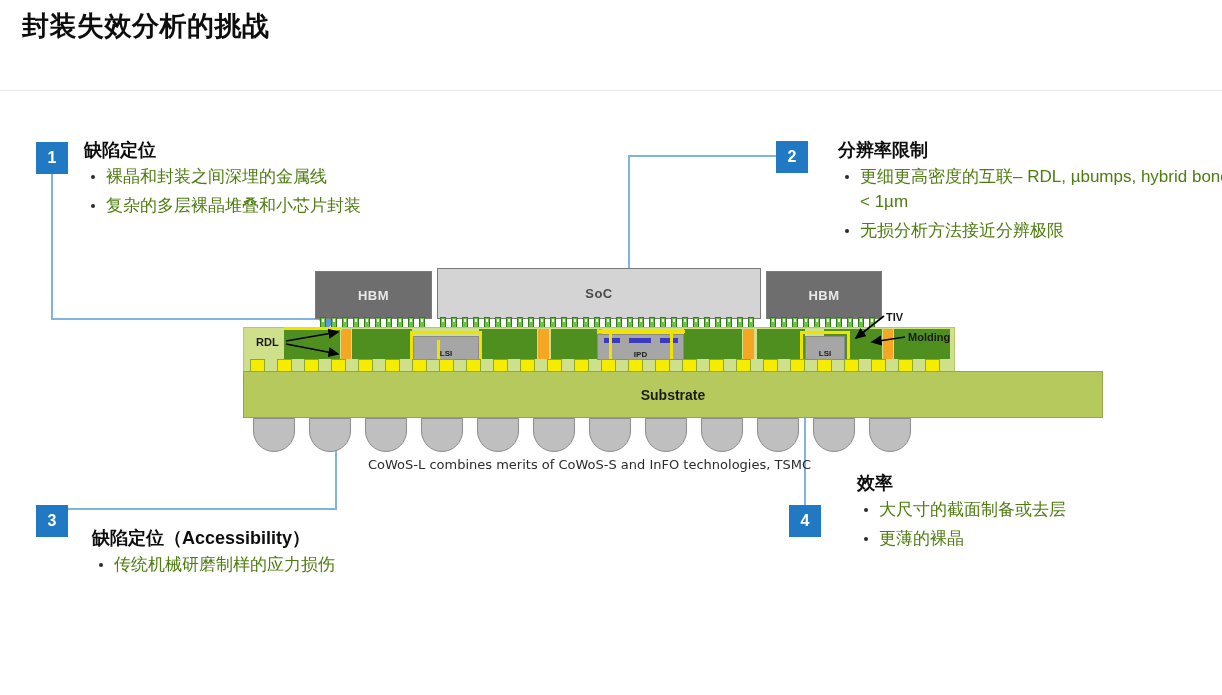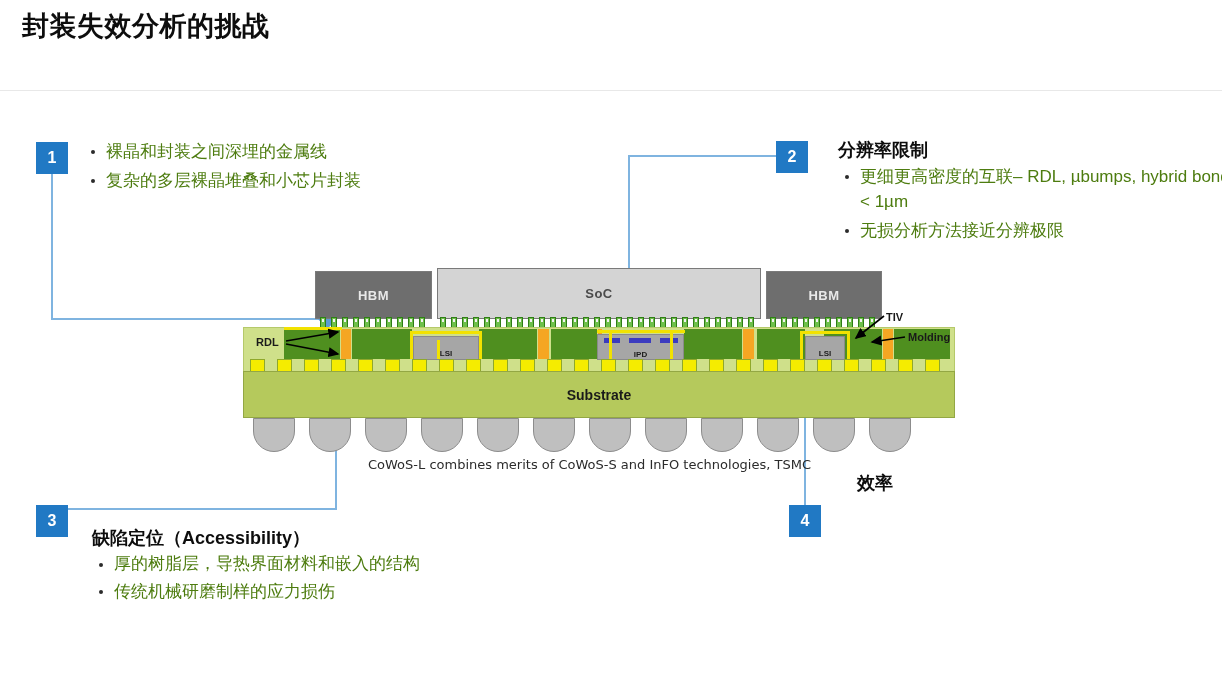--- a/index.html
+++ b/index.html
@@ -164,20 +164,21 @@
   <div class="conn h" style="left:51px;top:508px;width:286px;"></div>
   <div class="diamond" style="left:329px;top:354px;"></div>
 
   <div class="conn v" style="left:804px;top:308px;height:200px;"></div>
   <div class="diamond" style="left:798px;top:302px;"></div>
 
   <div class="badge" style="left:36px;top:142px;">
     <span>1</span>
   </div>
   <div class="block" style="left:84px;top:139px;width:440px;">
+    <div class="blk-head">缺陷定位</div>
     <ul class="bullets">
       <li>裸晶和封装之间深埋的金属线</li>
       <li>复杂的多层裸晶堆叠和小芯片封装</li>
     </ul>
   </div>
 
   <div class="badge" style="left:776px;top:141px;">
     <span>2</span>
   </div>
   <div class="block" style="left:838px;top:139px;width:400px;">
@@ -187,30 +188,33 @@
       <li>无损分析方法接近分辨极限</li>
     </ul>
   </div>
 
   <div class="badge" style="left:36px;top:505px;">
     <span>3</span>
   </div>
   <div class="block" style="left:92px;top:527px;width:430px;">
     <div class="blk-head">缺陷定位（Accessibility）</div>
     <ul class="bullets">
-      <li style="width:320px;line-height:23px;">厚的树脂层，导热界面材料和嵌入的结构</li>
       <li>传统机械研磨制样的应力损伤</li>
     </ul>
   </div>
 
   <div class="badge" style="left:789px;top:505px;">
     <span>4</span>
   </div>
   <div class="block" style="left:857px;top:472px;width:360px;">
     <div class="blk-head">效率</div>
+    <ul class="bullets">
+      <li>大尺寸的截面制备或去层</li>
+      <li>更薄的裸晶</li>
+    </ul>
   </div>
 
   <div class="diagram">
 
     <div class="die hbm" style="left:315px;top:271px;width:115px;height:46px;">
       <span>HBM</span>
     </div>
     <div class="die soc" style="left:437px;top:268px;width:322px;height:49px;">
       <span>SoC</span>
     </div>
@@ -436,21 +440,21 @@
         <span class="c4" style="left: 489px;"></span>
         <span class="c4" style="left: 516px;"></span>
         <span class="c4" style="left: 543px;"></span>
         <span class="c4" style="left: 570px;"></span>
         <span class="c4" style="left: 597px;"></span>
         <span class="c4" style="left: 624px;"></span>
         <span class="c4" style="left: 651px;"></span>
         <span class="c4" style="left: 678px;"></span>
       </div>
 
-    <div class="substrate" style="left:243px;top:371px;width:712px;height:47px;">
+    <div class="substrate" style="left:243px;top:371px;width:860px;height:47px;">
       <span>Substrate</span>
     </div>
 
     <div class="bga-row" style="left:247px;top:418px;width:704px;">
         <span class="bga" style="left: 6px;"></span>
         <span class="bga" style="left: 62px;"></span>
         <span class="bga" style="left: 118px;"></span>
         <span class="bga" style="left: 174px;"></span>
         <span class="bga" style="left: 230px;"></span>
         <span class="bga" style="left: 286px;"></span>

